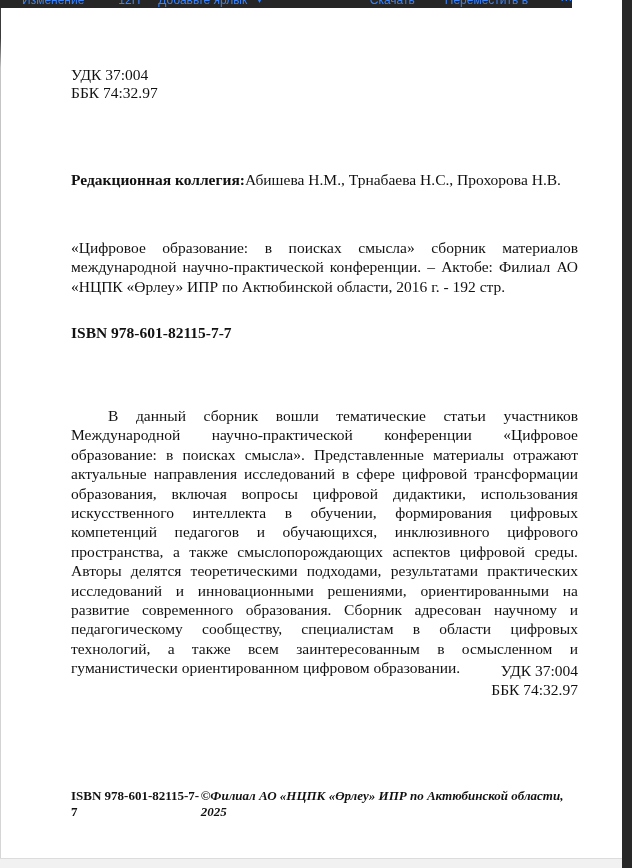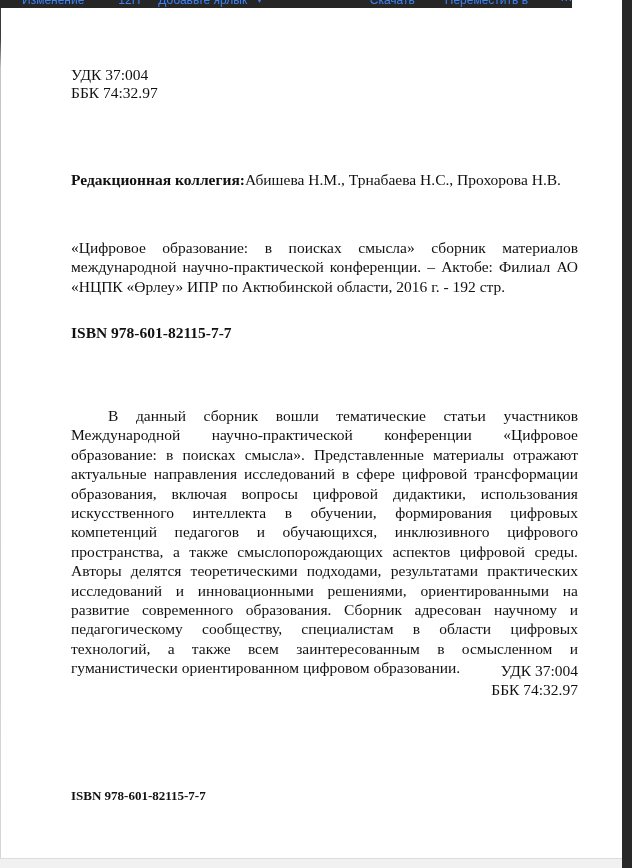--- a/index.html
+++ b/index.html
@@ -90,13 +90,14 @@
   <p>В данный сборник вошли тематические статьи участников Международной научно-практической конференции «Цифровое образование: в поисках смысла». Представленные материалы отражают актуальные направления исследований в сфере цифровой трансформации образования, включая вопросы цифровой дидактики, использования искусственного интеллекта в обучении, формирования цифровых компетенций педагогов и обучающихся, инклюзивного цифрового пространства, а также смыслопорождающих аспектов цифровой среды. Авторы делятся теоретическими подходами, результатами практических исследований и инновационными решениями, ориентированными на развитие современного образования. Сборник адресован научному и педагогическому сообществу, специалистам в области цифровых технологий, а также всем заинтересованным в осмысленном и гуманистически ориентированном цифровом образовании.</p>
 </div>
 
 <div class="page-block udk-right">
   <div>УДК 37:004</div>
   <div>ББК 74:32.97</div>
 </div>
 
 <div class="page-block footer-line">
   <span class="isbn">ISBN 978-601-82115-7-7</span>
+  <span class="copyright">©Филиал АО «НЦПК «Өрлеу» ИПР по Актюбинской области, 2025</span>
 </div>
 
 </body></html>

